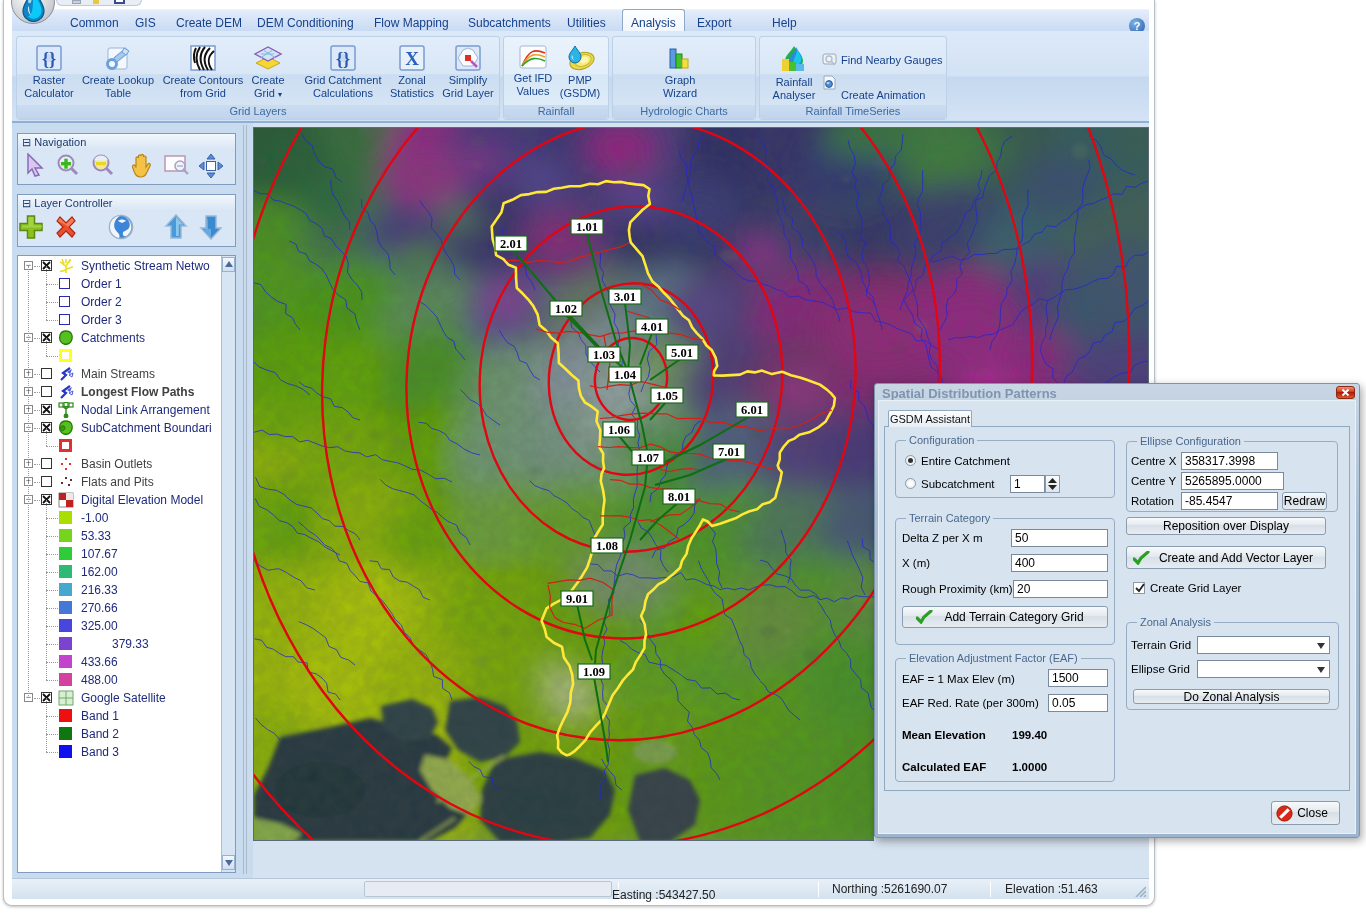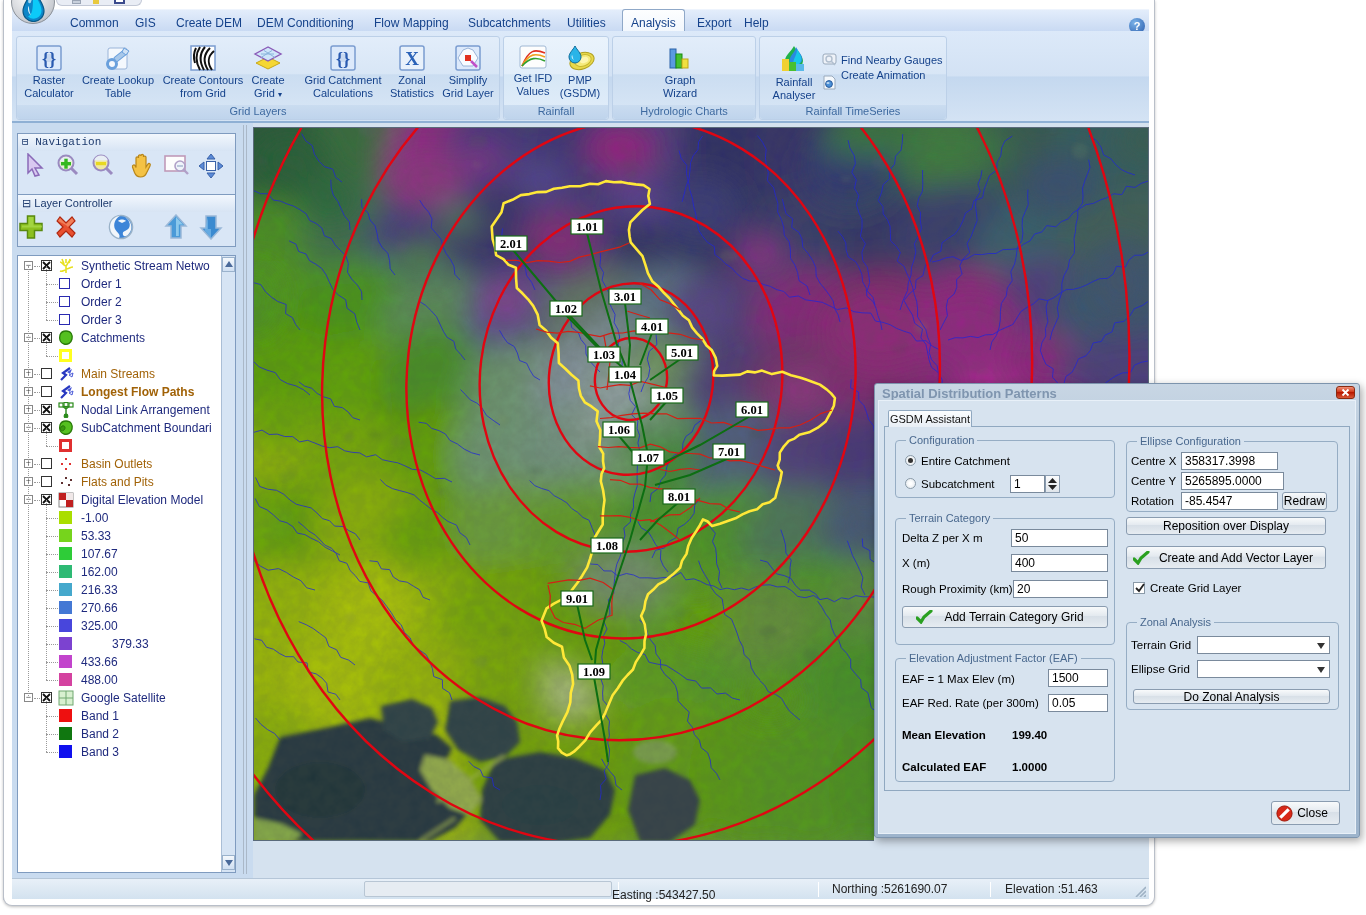--- a/index.html
+++ b/index.html
@@ -31,21 +31,21 @@
   .smallbtn { position:absolute; font-size:11px; color:#15428b; }
   
   #leftpanel { position:absolute; left:12px; top:123px; width:225px; height:755px;
     background:#c9dbEf; }
   .pbox { position:absolute; left:17px; width:219px; border:1px solid #7f9bbf; background:#d9e6f6; }
   .pbox .hd { height:17px; font-size:11px; color:#1d3a6d;
     background:linear-gradient(#f2f7fd,#d7e4f4); line-height:16px; padding-left:4px; }
   #tree { position:absolute; left:17px; top:255px; width:219px; height:618px;
     border:1px solid #7f9bbf; background:#fff; overflow:hidden; }
   .trow { position:absolute; left:0; height:18px; font-size:12px; color:#1f2a7e; white-space:nowrap; }
-  .trow.gray { color:#a16207; }
+  .trow.gray { color:#404040; }
   .cb { position:absolute; width:11px; height:11px; border:1px solid #222; background:#fff; line-height:0; } .cb svg{display:block;margin:0 auto;}
   .exp { position:absolute; width:9px; height:9px; border:1px solid #888; background:#fff;
     font-size:9px; line-height:7px; text-align:center; color:#444; }
   
   #splitter { position:absolute; left:237px; top:123px; width:16px; height:755px; background:#c9dbEf; }
   
   #mapwrap { position:absolute; left:253px; top:127px; width:896px; height:714px;
     border:1px solid #5a6a7a; background:#6a9a50; }
   
   #statusbar { position:absolute; left:12px; top:878px; width:1137px; height:21px;
@@ -96,21 +96,21 @@
 <div id="seltab" style="z-index:0;"></div>
 <div class="tab" style="left:70px;">Common</div>
 <div class="tab" style="left:135px;">GIS</div>
 <div class="tab" style="left:176px;">Create DEM</div>
 <div class="tab" style="left:257px;">DEM Conditioning</div>
 <div class="tab" style="left:374px;">Flow Mapping</div>
 <div class="tab" style="left:468px;">Subcatchments</div>
 <div class="tab" style="left:567px;">Utilities</div>
 <div class="tab" style="left:631px;">Analysis</div>
 <div class="tab" style="left:697px;">Export</div>
-<div class="tab" style="left:744px;">Help</div>
+<div class="tab" style="left:772px;">Help</div>
 
 <div class="abs" style="left:1129px;top:18px;width:16px;height:16px;border-radius:50%;background:radial-gradient(circle at 35% 30%,#7ab2e8,#2a5bab);color:#fff;font-size:11px;font-weight:bold;text-align:center;line-height:16px;">?</div>
 
 <div id="ribbon"></div>
 <div id="ribbonbtns" style="position:absolute;left:0;top:31px;width:1160px;height:90px;">
     <div class="rgroup" style="left:16px;width:484px;">
       <div class="cap">Grid Layers</div>
     </div>
 <div class="rgroup" style="left:503px;width:106px;background:linear-gradient(#eaf3fc 0%,#e2eefa 45%,#d6e7f6 46%,#e3eefa 100%);">
       <div class="cap">Rainfall</div>
@@ -229,26 +229,26 @@
         <rect x="1" y="2" width="13" height="10" rx="2" fill="#eef2f8" stroke="#9aaabc"></rect>
         <circle cx="7" cy="7" r="3" fill="none" stroke="#b0bece" stroke-width="1.4"></circle>
         <line x1="9.5" y1="9.5" x2="13" y2="13" stroke="#b0bece" stroke-width="1.6"></line>
       </svg></div>
 <div class="smallbtn" style="left:841px;top:23px;">Find Nearby Gauges</div>
 <div class="abs" style="left:822px;top:44px;"><svg width="15" height="15" viewBox="0 0 15 15">
         <path d="M2 1 h8 l3 3 v10 h-11 Z" fill="#f4f8fc" stroke="#9aaabc"></path>
         <circle cx="7" cy="9" r="3.4" fill="#4a90d8" stroke="#2a5a9a"></circle>
         <ellipse cx="6" cy="8" rx="1.6" ry="1" fill="#bcd8f0"></ellipse>
       </svg></div>
-<div class="smallbtn" style="left:841px;top:38px;">Create Animation</div>
+<div class="smallbtn" style="left:841px;top:58px;">Create Animation</div>
   </div>
 <div class="abs" style="left:12px;top:121px;width:1137px;height:2px;background:#8fb0d4;"></div>
 
 <div id="leftpanel"></div>
-<div class="pbox" style="top:133px;height:62px;font-family:Liberation Mono, monospace;">
+<div class="pbox" style="top:133px;height:52px;">
   <div class="hd">⊟ Navigation</div>
 </div>
 <div class="pbox" style="top:194px;height:53px;">
   <div class="hd">⊟ Layer Controller</div>
 </div>
 <div id="tree"></div>
 <div class="abs" style="left:23px;top:153px;"><svg width="22" height="24" viewBox="0 0 22 24" style="">
       <path d="M5 1 L19 15 L12 15 L16 22 L12 23 L9 16 L5 20 Z" fill="#d8c8f0" stroke="#8a6ab8" stroke-width="1.5"></path>
     </svg></div>
 <div class="abs" style="left:56px;top:153px;"><svg width="24" height="24" viewBox="0 0 24 24" style="">

